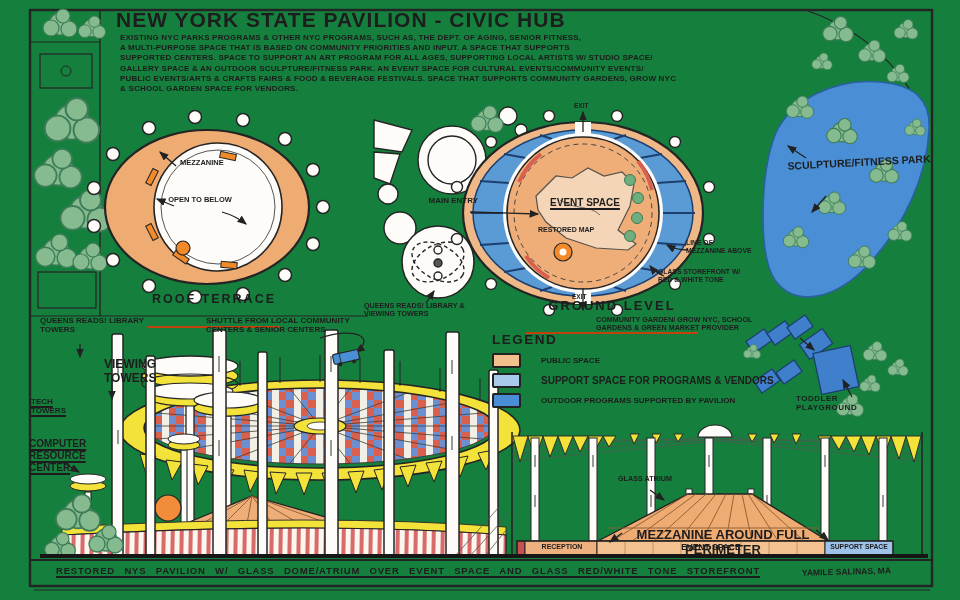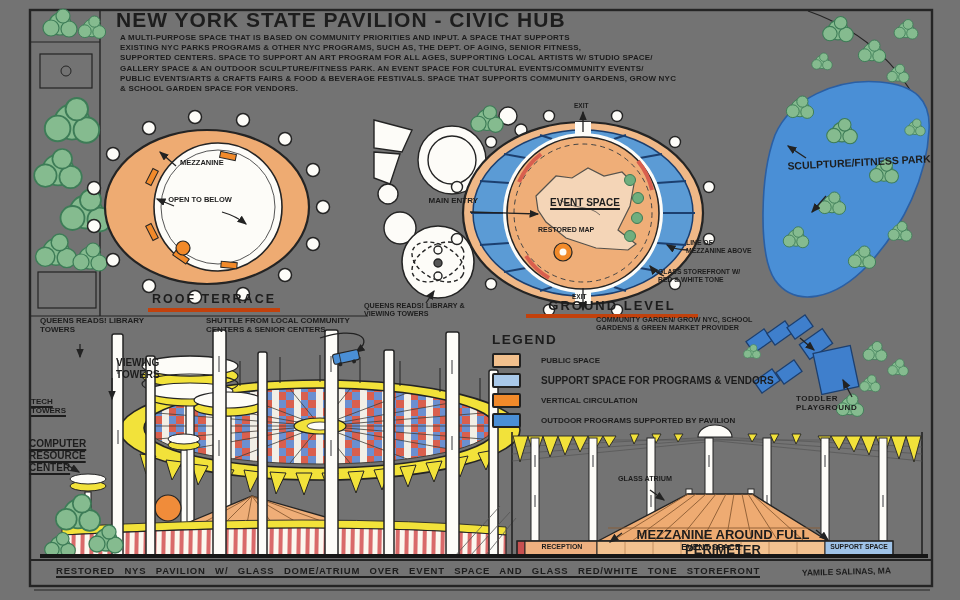--- a/index.html
+++ b/index.html
@@ -1,22 +1,22 @@
 <!DOCTYPE html>
 <html><head>
 <meta charset="utf-8">
 <style>
   html,body{margin:0;padding:0;background:#ffffff;}
-  .board{position:relative;width:960px;height:600px;background:#737373;overflow:hidden;
+  .board{position:relative;width:960px;height:600px;background:#15803d;overflow:hidden;
          font-family:"Liberation Sans",sans-serif;color:#1c1c1c;}
   svg{position:absolute;left:0;top:0;}
   .lbl{position:absolute;text-transform:uppercase;line-height:1.18;color:#1d1d1d;
        font-family:"Liberation Sans",sans-serif;white-space:normal;}
   .u{text-decoration:underline;text-decoration-thickness:1.5px;text-underline-offset:2px;}
-  .cap{border-bottom:4px solid #c2410c;padding-bottom:1px;}
+  .cap{border-bottom:2px solid #c2410c;padding-bottom:19px;}
   .legend-row{display:flex;align-items:center;gap:20px;margin-bottom:5px;}
   .swatch{width:25px;height:11px;border:2px solid #222;border-radius:2px;flex:0 0 auto;}
 </style>
 </head>
 <body>
 
 <div class="board">
 
 <svg width="960" height="600" viewBox="0 0 960 600">
   <defs>
@@ -444,22 +444,22 @@
     <rect x="-13" y="-5" width="26" height="10" rx="2" fill="#4a8fd6" stroke="#242424" stroke-width="1.1"></rect>
     <line x1="-6" y1="-5" x2="-6" y2="5" stroke="#242424" stroke-width="0.8"></line>
     <circle cx="-7" cy="6" r="2" fill="#242424"></circle>
         <circle cx="7" cy="6" r="2" fill="#242424"></circle>
   </g>
 </svg>
 
 <div class="lbl" style="left:116px;top:8px;width:600px;font-size:21px;font-weight:800;letter-spacing:1px;">NEW YORK STATE PAVILION - CIVIC HUB</div>
 
 <div style="position:absolute;left:120px;top:33px;width:628px;font-size:8px;font-weight:600;letter-spacing:0.2px;line-height:10.2px;font-family:'Liberation Sans',sans-serif;">
+  <div>EXISTING NYC PARKS PROGRAMS &amp; OTHER NYC PROGRAMS, SUCH AS, THE DEPT. OF AGING, SENIOR FITNESS,</div>
   <div>A MULTI-PURPOSE SPACE THAT IS BASED ON COMMUNITY PRIORITIES AND INPUT. A SPACE THAT SUPPORTS</div>
-  <div>EXISTING NYC PARKS PROGRAMS &amp; OTHER NYC PROGRAMS, SUCH AS, THE DEPT. OF AGING, SENIOR FITNESS,</div>
   <div>SUPPORTED CENTERS. SPACE TO SUPPORT AN ART PROGRAM FOR ALL AGES, SUPPORTING LOCAL ARTISTS W/ STUDIO SPACE/</div>
   <div>GALLERY SPACE &amp; AN OUTDOOR SCULPTURE/FITNESS PARK. AN EVENT SPACE FOR CULTURAL EVENTS/COMMUNITY EVENTS/</div>
   <div>PUBLIC EVENTS/ARTS &amp; CRAFTS FAIRS &amp; FOOD &amp; BEVERAGE FESTIVALS. SPACE THAT SUPPORTS COMMUNITY GARDENS, GROW NYC</div>
   <div>&amp; SCHOOL GARDEN SPACE FOR VENDORS.</div>
 </div>
 
 <div class="lbl" style="left:180px;top:159px;font-size:7.5px;font-weight:700;">MEZZANINE</div>
 <div class="lbl" style="left:168px;top:196px;width:64px;font-size:7.5px;font-weight:700;text-align:center;">OPEN TO BELOW</div>
 <div class="lbl cap" style="left:148px;top:292px;width:132px;font-size:12.5px;font-weight:800;letter-spacing:2px;text-align:center;">ROOF TERRACE</div>
 
@@ -481,31 +481,27 @@
   <div class="lbl" style="position:static;font-size:13.5px;font-weight:800;letter-spacing:1.5px;margin-bottom:5px;">LEGEND</div>
   <div class="legend-row">
     <span class="swatch" style="background: rgb(242, 192, 141);"></span>
     <span style="font-size:8px;font-weight:700;text-transform:uppercase;">PUBLIC SPACE</span>
   </div>
   <div class="legend-row">
     <span class="swatch" style="background: rgb(169, 201, 234);"></span>
     <span style="font-size:10px;font-weight:700;text-transform:uppercase;">SUPPORT SPACE FOR PROGRAMS &amp; VENDORS</span>
   </div>
   <div class="legend-row">
-    <span class="swatch" style="background: rgb(242, 138, 42);"></span>
-    <span style="font-size:8px;font-weight:700;text-transform:uppercase;">VERTICAL CIRCULATION</span>
-  </div>
-  <div class="legend-row">
     <span class="swatch" style="background: rgb(74, 143, 214);"></span>
     <span style="font-size:8px;font-weight:700;text-transform:uppercase;">OUTDOOR PROGRAMS SUPPORTED BY PAVILION</span>
   </div>
 </div>
 
 <div class="lbl" style="left:40px;top:316px;width:120px;font-size:8px;font-weight:700;">QUEENS READS! LIBRARY TOWERS</div>
-<div class="lbl" style="left:104px;top:357px;width:58px;font-size:10px;font-weight:700;margin-left:12px;">VIEWING TOWERS</div>
+<div class="lbl" style="left:104px;top:357px;width:58px;font-size:12px;font-weight:700;">VIEWING TOWERS</div>
 <div class="lbl" style="left:206px;top:316px;width:152px;font-size:8px;font-weight:700;">SHUTTLE FROM LOCAL COMMUNITY CENTERS &amp; SENIOR CENTERS</div>
 <div class="lbl u" style="left:31px;top:397px;width:58px;font-size:8px;font-weight:700;">TECH TOWERS</div>
 <div class="lbl u" style="left:29px;top:438px;width:76px;font-size:10px;font-weight:700;">COMPUTER RESOURCE CENTER</div>
 
 <div class="lbl" style="left:618px;top:475px;width:56px;font-size:7.2px;font-weight:700;">GLASS ATRIUM</div>
 <div class="lbl" style="left:628px;top:527px;width:190px;font-size:13px;font-weight:700;text-align:center;">MEZZANINE AROUND FULL PERIMETER</div>
 <div class="lbl" style="left:527px;top:543px;width:70px;font-size:7px;font-weight:700;text-align:center;">RECEPTION</div>
 <div class="lbl" style="left:599px;top:542px;width:224px;font-size:8.5px;font-weight:800;text-align:center;">EVENT SPACE</div>
 <div class="lbl" style="left:826px;top:543px;width:66px;font-size:6.8px;font-weight:700;text-align:center;">SUPPORT SPACE</div>
 

